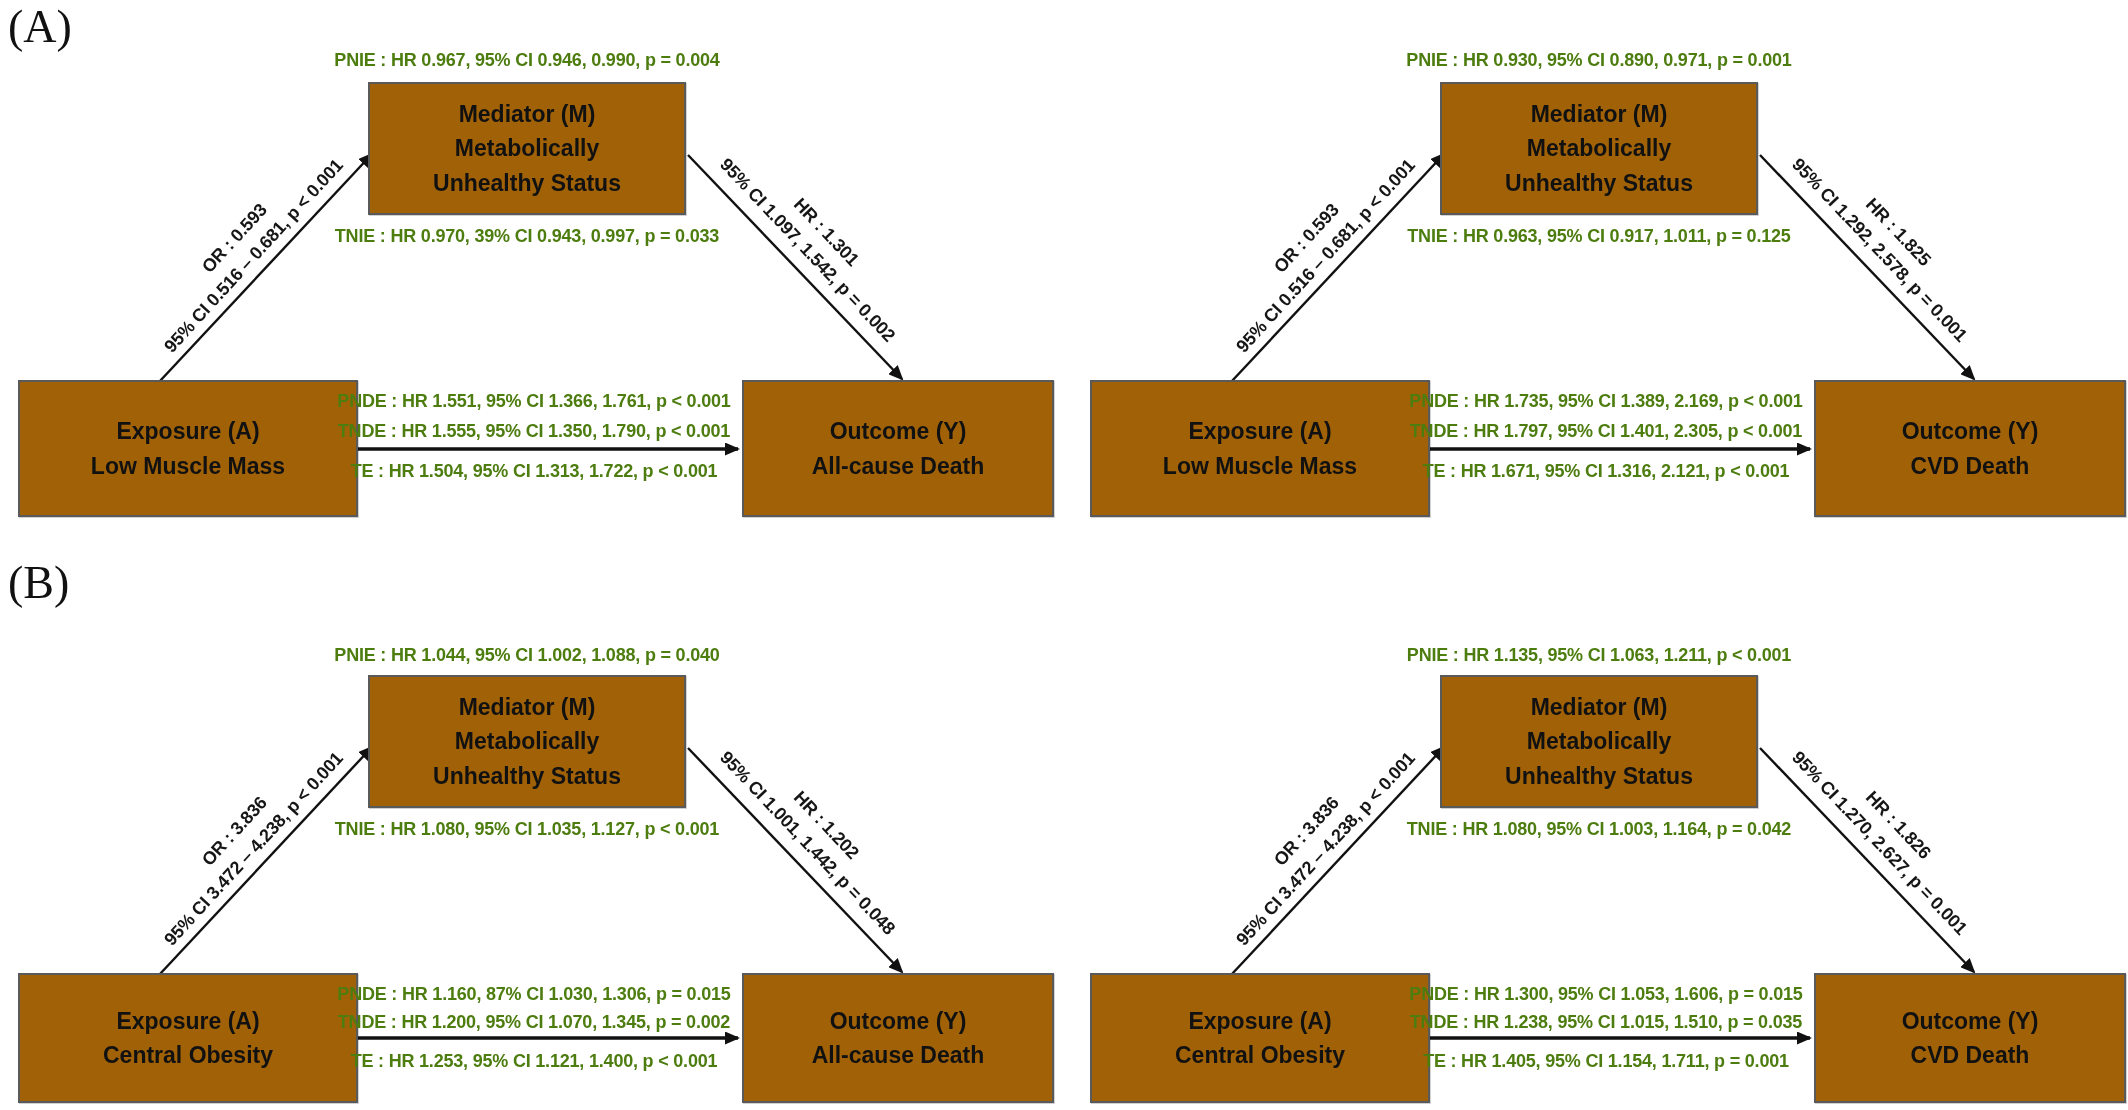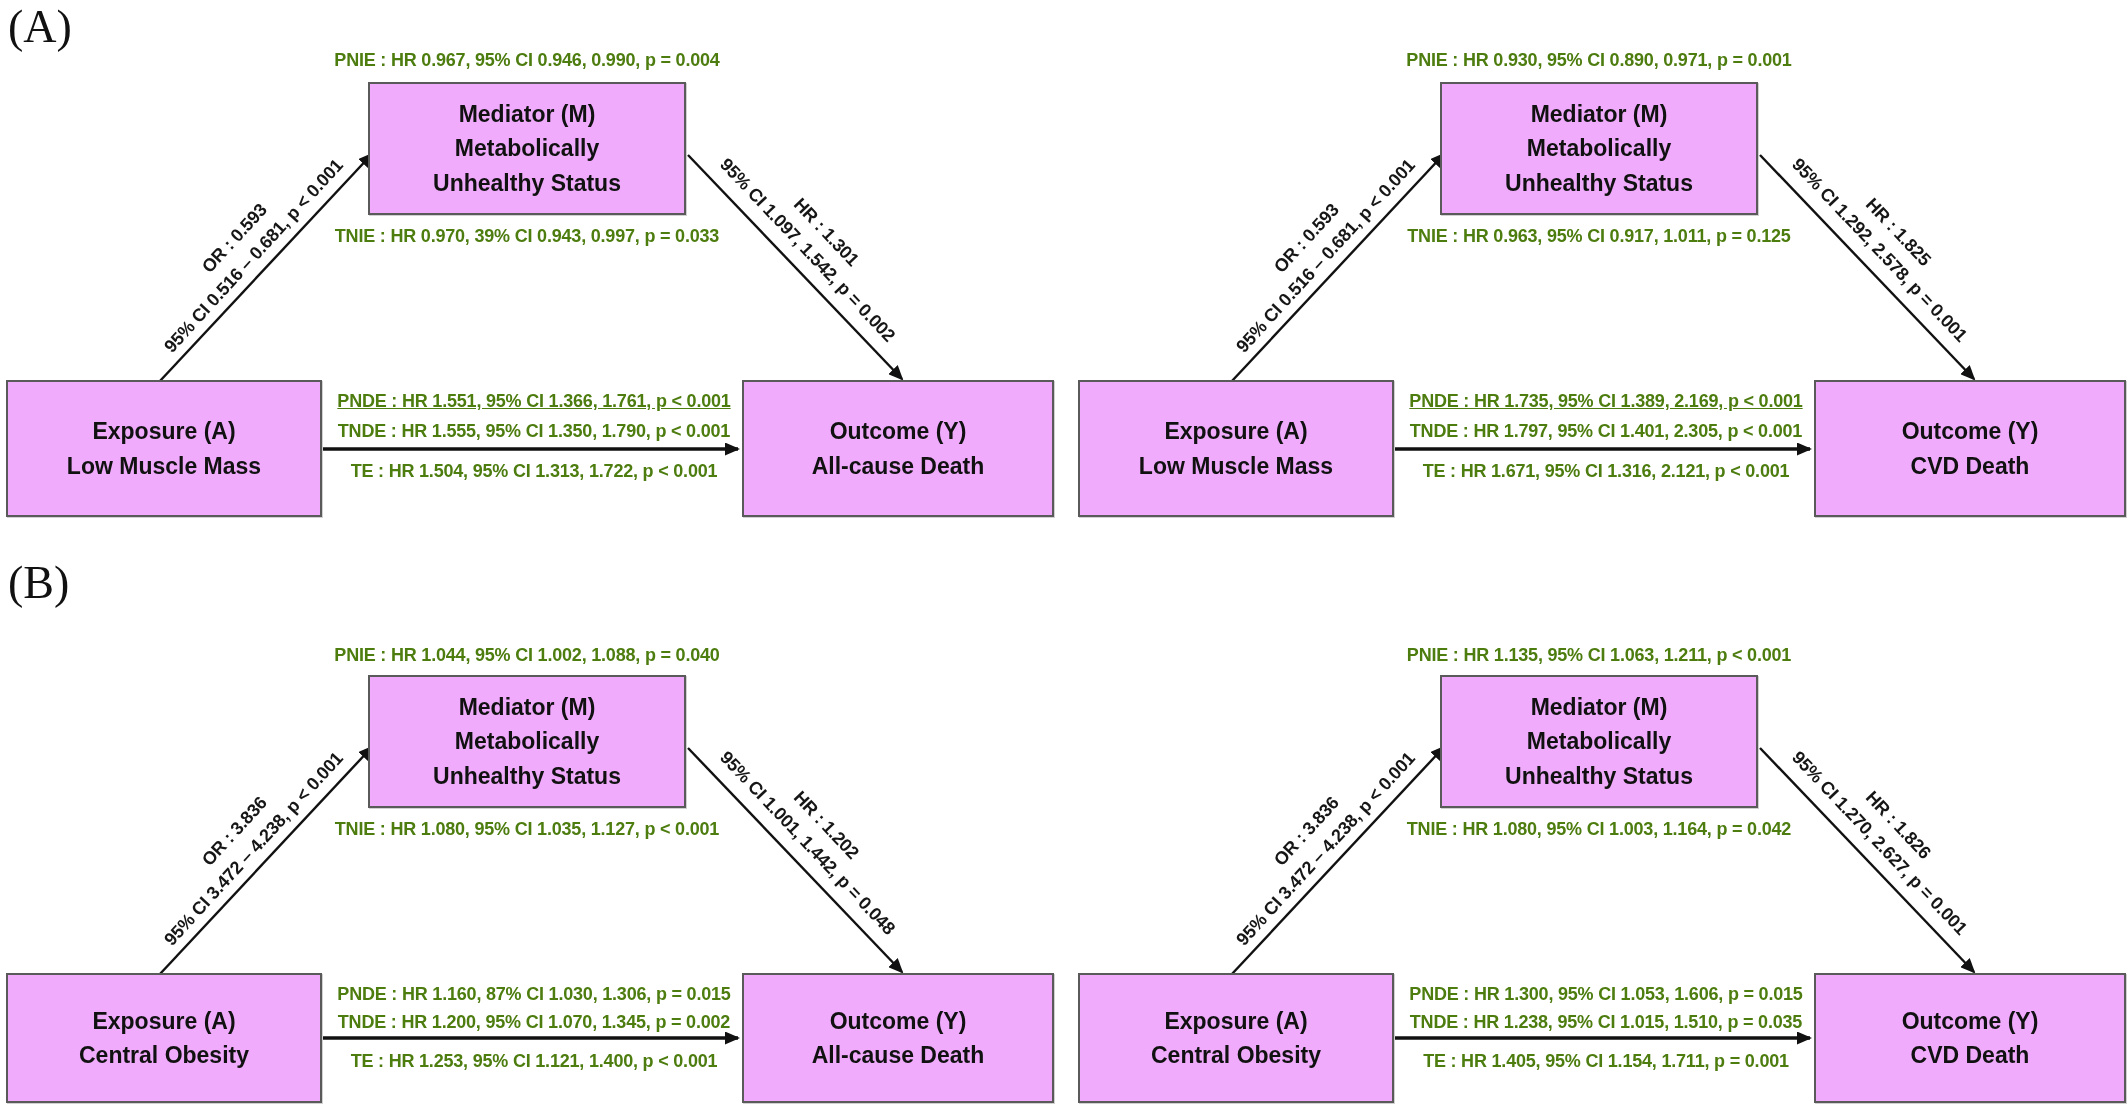--- a/index.html
+++ b/index.html
@@ -30,60 +30,60 @@
   .col-right { left: 1072px; }
   .row-a { top: 0px; }
   .row-b { top: 555px; }
 
   .panel svg.arrows { position: absolute; left: 0; top: 0; width: 1064px; height: 555px; }
   .arrow { stroke: #111111; stroke-width: 2.4; }
   .arrow.thick { stroke-width: 3.6; }
 
   .box {
     position: absolute;
-    background: #f0abfc;
+    background: #a16207;
     border: 2px solid #5a5a5a;
     box-shadow: 1px 1px 0 rgba(0,0,0,0.18);
     display: flex;
     flex-direction: column;
     justify-content: center;
     align-items: center;
     text-align: left;
     font-size: 23px;
     font-weight: 700;
     line-height: 1.5;
     color: #111111;
     box-sizing: border-box;
   }
   .box span { display: block; }
   .mediator { left: 368px; width: 318px; }
   .row-a .mediator { top: 82px;  height: 133px; }
   .row-b .mediator { top: 120px; height: 133px; }
-  .exposure { left: 6px;   width: 316px; }
+  .exposure { left: 18px;   width: 340px; }
   .outcome  { left: 742px; width: 312px; }
   .row-a .exposure, .row-a .outcome { top: 380px; height: 137px; }
   .row-b .exposure, .row-b .outcome { top: 418px; height: 130px; }
 
   .stat {
     position: absolute;
     font-size: 18px;
     font-weight: 700;
     letter-spacing: -0.2px;
     color: #4d7c0f;
     width: 620px;
     text-align: center;
     white-space: nowrap;
   }
   .pnie, .tnie { left: 217px; }
   .row-a .pnie { top: 50px;  }
   .row-b .pnie { top: 90px;  }
   .row-a .tnie { top: 226px; }
   .row-b .tnie { top: 264px; }
   .pnde, .tnde, .te { left: 224px; }
-  .row-a .pnde { top: 391px; text-decoration: underline; }
+  .row-a .pnde { top: 391px; }
   .row-a .tnde { top: 421px; }
   .row-a .te   { top: 461px; }
   .row-b .pnde { top: 429px; }
   .row-b .tnde { top: 457px; }
   .row-b .te   { top: 496px; }
 
   .diag {
     position: absolute;
     width: 380px;
     text-align: center;

